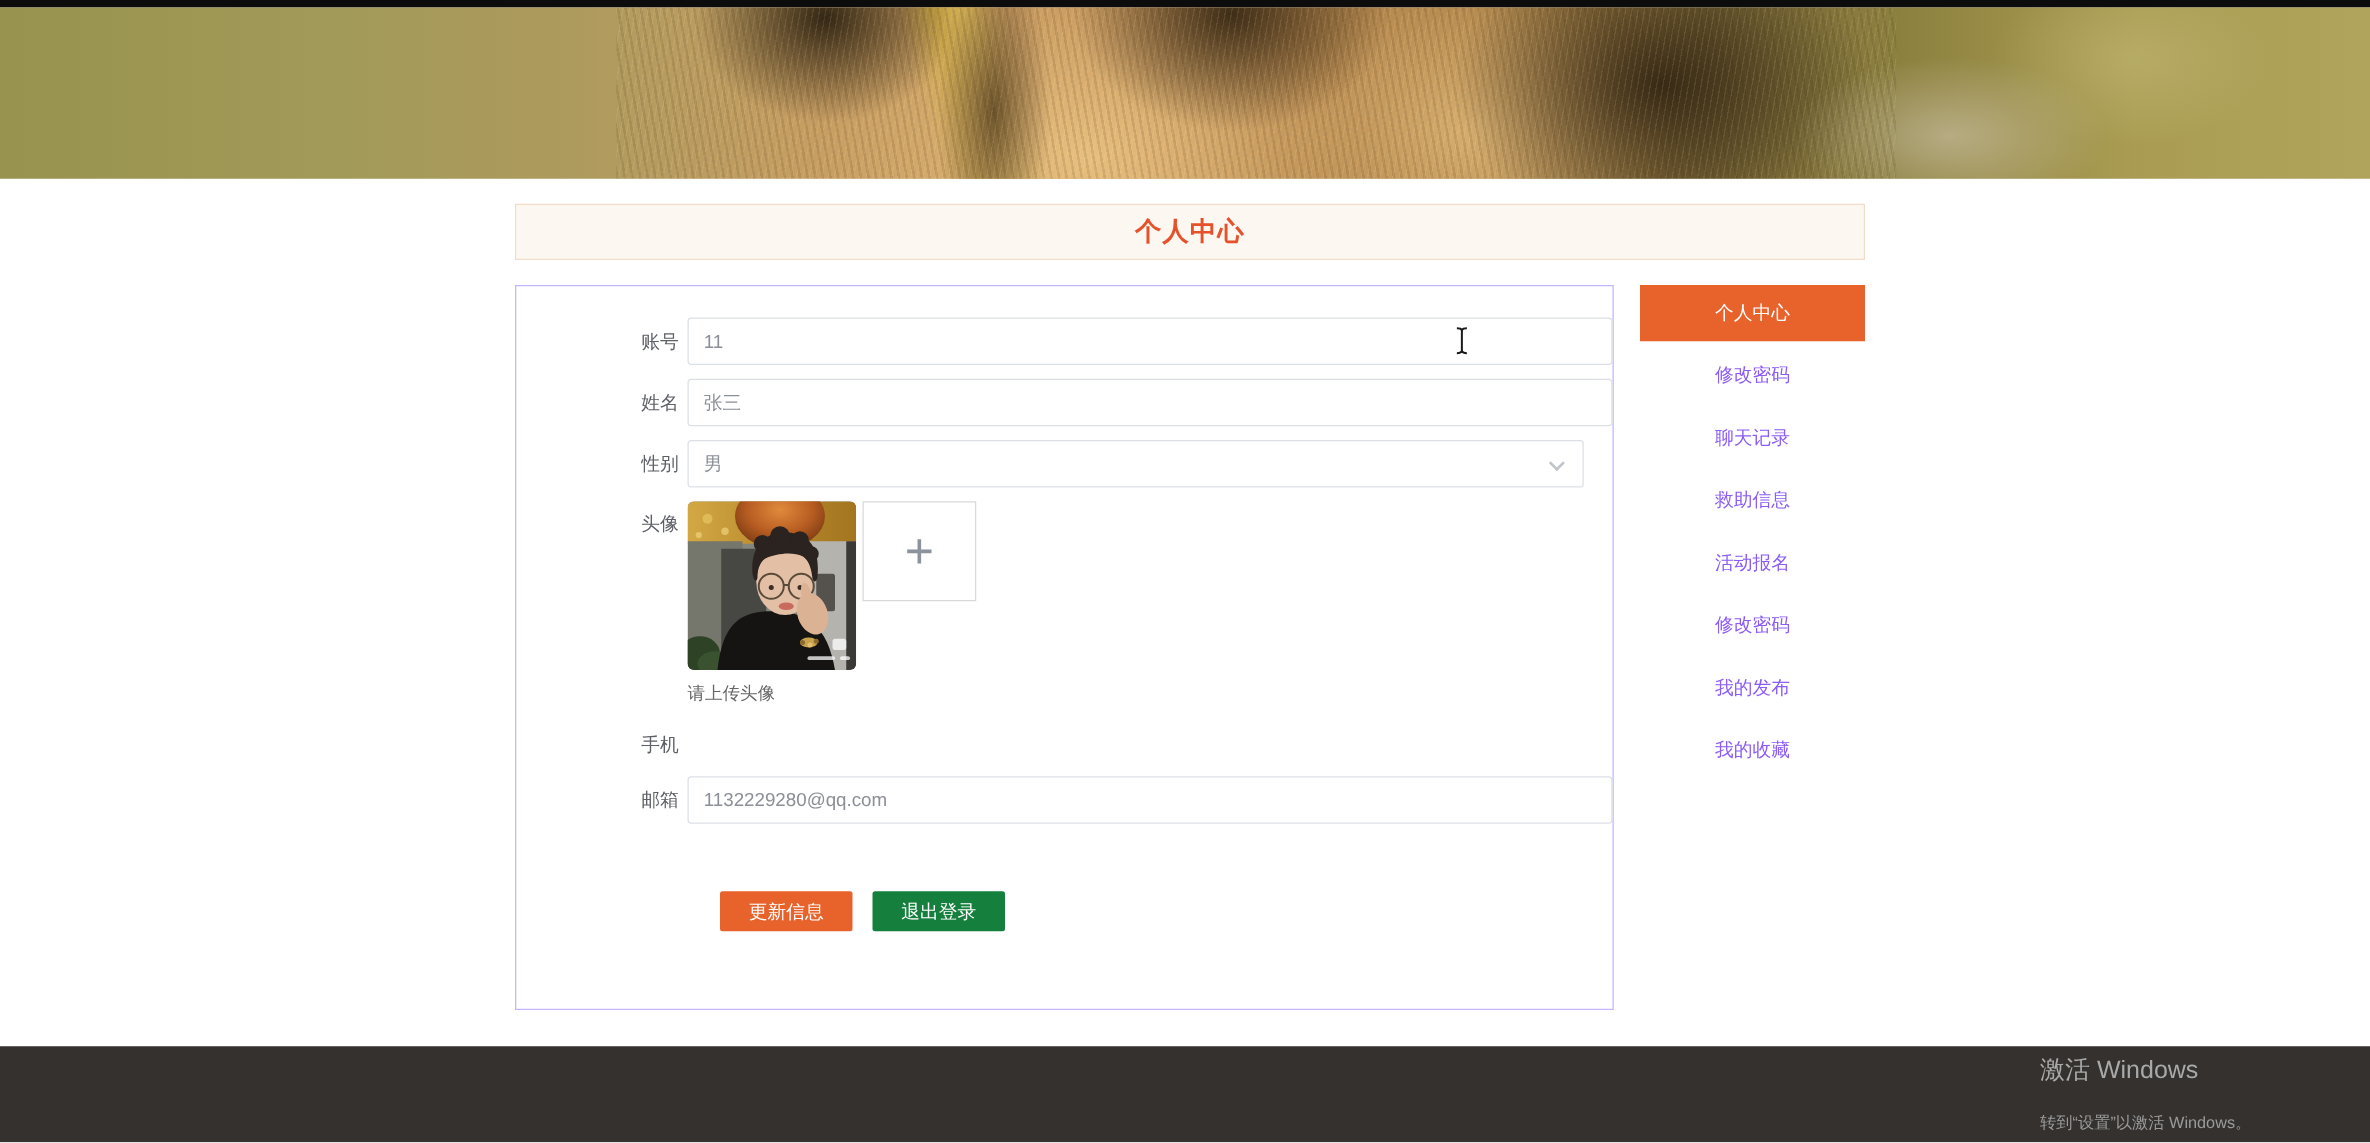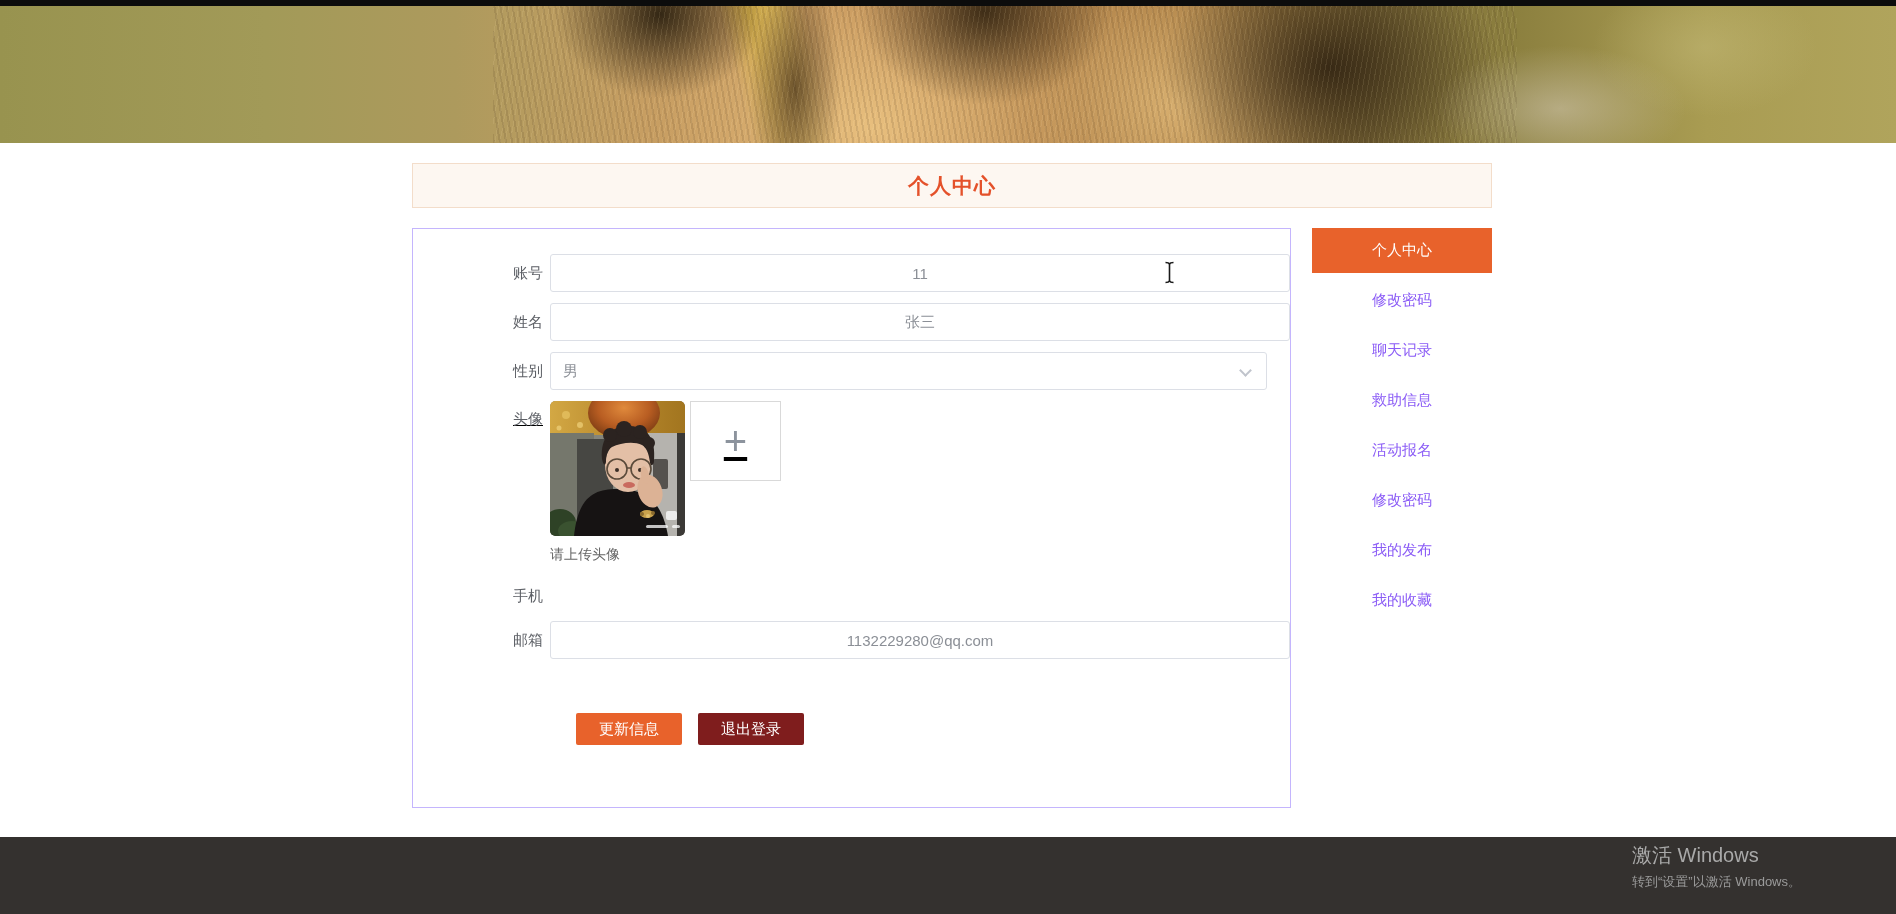--- a/index.html
+++ b/index.html
@@ -46,63 +46,62 @@
   }
   .row { display:flex; align-items:center; margin-bottom:11px; }
   .row-label {
     flex:0 0 137px; padding-right:7px; text-align:right;
     font-size:15px; color:#5d6066;
   }
   .text-input {
     width:860px; height:38px; border:1px solid #dcdfe6; border-radius:3px;
     padding:0 12px; font-size:15px; color:#8b8f96; outline:none; background:#fff;
     font-family:"Liberation Sans","DejaVu Sans",sans-serif;
-    text-align:center;
   }
   .select-box {
     position:relative; width:717px; height:38px; border:1px solid #dcdfe6; border-radius:3px;
     background:#fff; display:flex; align-items:center; padding:0 12px; cursor:pointer;
   }
   .select-box .sel-value { font-size:15px; color:#8b8f96; }
   .chevron {
     position:absolute; right:16px; top:13px; width:9px; height:9px;
     border-right:2px solid #c0c4cc; border-bottom:2px solid #c0c4cc; transform:rotate(45deg);
   }
-  .row-avatar { align-items:flex-start; margin-bottom:0;text-decoration:underline; }
+  .row-avatar { align-items:flex-start; margin-bottom:0; }
   .row-avatar .row-label { padding-top:9px; }
   .avatar-wrap { display:flex; align-items:flex-start; }
   .avatar-photo { width:135px; height:135px; border-radius:5px; overflow:hidden; display:block; }
   .upload-box {
     width:91px; height:80px; margin-left:5px; border:1px solid #d9d9d9; background:#fff;
     display:flex; align-items:center; justify-content:center; cursor:pointer;
   }
   .plus-icon { font-size:40px; font-weight:200; color:#8c939d; line-height:1; }
   .avatar-caption { margin:10px 0 0 137px; font-size:14px; color:#666; }
   .row-phone { margin-top:23px; margin-bottom:15px; }
   .btn-row { margin:54px 0 0 163px; display:flex; }
   .btn {
     height:32px; padding:0 23px; border:none; border-radius:2px; cursor:pointer;
     font-size:15px; color:#fff; font-family:"Liberation Sans","DejaVu Sans",sans-serif;
   }
   .btn-update { background:#e8622b; }
-  .btn-logout { background:#7f1d1d; margin-left:16px; }
+  .btn-logout { background:#15803d; margin-left:16px; }
 
   
   .sidebar { position:absolute; left:1312px; top:228px; width:180px; }
   .side-item {
     height:45px; margin-bottom:5px; display:flex; align-items:center; justify-content:center;
     font-size:15px; color:#8b5cf6; cursor:pointer;
   }
   .side-item.active { background:#e8622b; color:#fff; }
 
   
   .footer { position:absolute; left:0; bottom:0; width:100%; height:77px; background:#34312f; }
   .watermark { position:absolute; left:1632px; top:5px; }
   .wm1 { font-size:20px; color:#a9a9a9; }
-  .wm2 { font-size:13px; color:#9b9b9b; margin-top:4px; }
+  .wm2 { font-size:13px; color:#9b9b9b; margin-top:20px; }
 
   
   .ibeam { position:absolute; left:1163px; top:261px; pointer-events:none; }
 </style>
 </head>
 <body>
 
 <div class="page">
 
   <div class="topstrip"></div>

